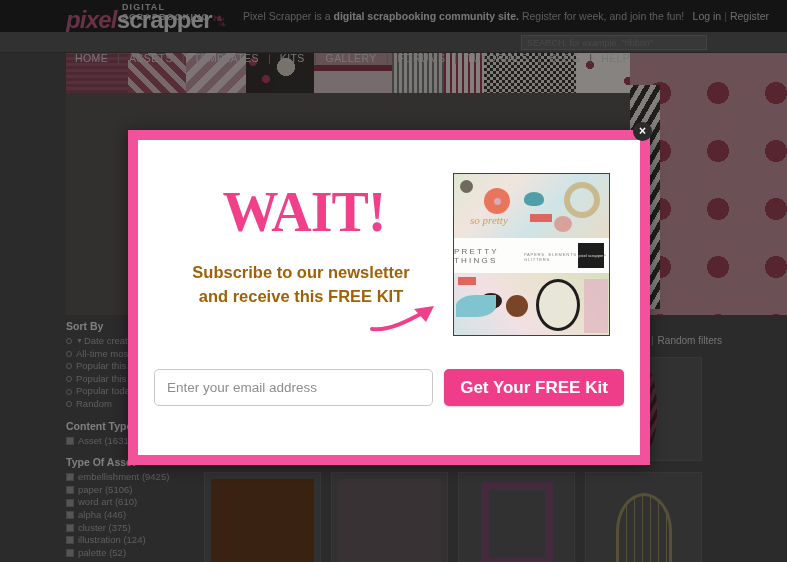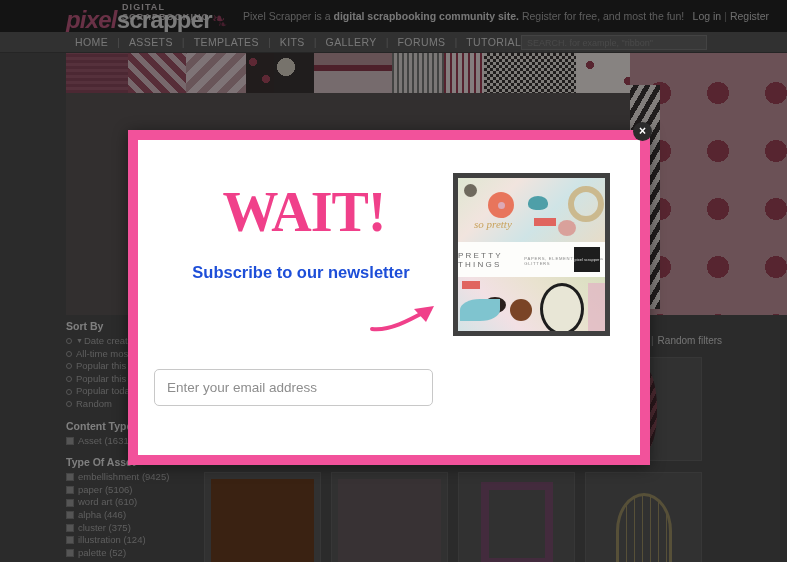--- a/index.html
+++ b/index.html
@@ -45,21 +45,21 @@
     font-size: 10.5px; color: #b9b9b9;
   }
   .account span { cursor: pointer; }
   .account .sep { color: #6d6d6d; margin: 0 3px; }
 
   
   .navbar {
     position: absolute; left: 0; top: 32px; width: 787px; height: 21px;
     background: #4a4a4a; border-bottom: 1px solid #343434;
   }
-  .nav-items { position: absolute; left: 66px; top: 0; height: 21px; display: flex; align-items: center; }
+  .nav-items { position: absolute; left: 66px; top: 16px; height: 21px; display: flex; align-items: center; }
   .nav-item {
     font-size: 10.5px; color: #c9c9c9; letter-spacing: 0.4px;
     padding: 0 9px; line-height: 21px; cursor: pointer;
   }
   .nav-sep { color: #777; font-size: 11px; line-height: 21px; }
   .search-box {
     position: absolute; left: 521px; top: 3px; width: 186px; height: 15px;
     background: #565656; border: 1px solid #6b6b6b;
     font-size: 9px; color: #9c9c9c; padding-left: 5px; line-height: 14px;
     font-family: "Liberation Sans", sans-serif;
@@ -149,27 +149,27 @@
     font-family: "Liberation Sans", sans-serif;
   }
 
   .wait {
     position: absolute; left: 16px; top: 40px; width: 300px; text-align: center;
     font-size: 56px; font-weight: bold; color: #f0408a; letter-spacing: -1px;
     font-family: "Liberation Serif", serif;
   }
   .sub-line {
     position: absolute; left: 8px; top: 120px; width: 310px; text-align: center;
-    font-size: 16.5px; font-weight: bold; color: #1d4ed8; line-height: 24px;
+    font-size: 16.5px; font-weight: bold; color: #a16207; line-height: 24px;
   }
   .arrow { position: absolute; left: 230px; top: 155px; width: 80px; height: 40px; }
 
   .kit {
     position: absolute; left: 315px; top: 33px; width: 157px; height: 163px;
-    border: 5px solid #404040; background: #fff; overflow: hidden;
+    border: 1px solid #404040; background: #fff; overflow: hidden;
   }
   .kit-top { position: absolute; left: 0; top: 0; width: 100%; height: 64px; overflow: hidden; }
   .kit-mid {
     position: absolute; left: 0; top: 64px; width: 100%; height: 35px;
     background: #fdfdfb; display: flex; align-items: center; justify-content: center;
     flex-direction: row; position: relative;
   }
   .kit-title { font-size: 8px; letter-spacing: 2.2px; color: #6c6c6c; }
   .kit-sub { font-size: 4.2px; letter-spacing: 0.7px; color: #8a8a8a; margin-top: 3px; }
   .kit-by { font-size: 3.8px; color: #9a9a9a; margin-top: 3px; }
@@ -356,21 +356,21 @@
       <span class="bar">|</span><span>Random filters</span>
     </div>
 
     <div class="topbar">
       <div class="logo">
         <div class="logo-sub">DIGITAL SCRAPBOOKING</div>
         <div class="logo-main"><span class="pix">pixel</span><span class="scr">scrapper</span></div>
         <div class="logo-bfly">❧</div>
         <div class="logo-bfly2">❧</div>
       </div>
-      <div class="tagline"><span>Pixel Scrapper is a </span><b>digital scrapbooking community site.</b><span> Register for free, and most the fun!</span></div>
+      <div class="tagline"><span>Pixel Scrapper is a </span><b>digital scrapbooking community site.</b><span> Register for week, and join the fun!</span></div>
       <div class="account"><span>Log in</span><span class="sep">|</span><span>Register</span></div>
     </div>
 
     <div class="navbar">
       <div class="nav-items">
         <span class="nav-item">HOME</span>
         <span class="nav-sep">|</span>
         <span class="nav-item">ASSETS</span>
         <span class="nav-sep">|</span>
         <span class="nav-item">TEMPLATES</span>
@@ -394,20 +394,21 @@
 
   <div class="dim"></div>
 
   <div class="modal">
     <div class="modal-inner">
 
       <div class="wait">WAIT!</div>
 
       <div class="sub-line">
         <span>Subscribe to our newsletter</span><br>
+        <span>and receive this FREE KIT</span>
       </div>
 
       <svg class="arrow" viewBox="0 0 80 40">
         <path d="M4 34 C 22 36, 40 26, 62 14" stroke="#f0408a" stroke-width="4" fill="none" stroke-linecap="round"></path>
         <path d="M46 14 L66 11 L58 27 Z" fill="#f0408a"></path>
       </svg>
 
       <div class="kit">
         <div class="kit-top">
           <div style="position:absolute;inset:0;background:
@@ -439,18 +440,19 @@
           <div style="position:absolute;left:26px;top:20px;width:22px;height:16px;border-radius:50%;background:#2a1f1c"></div>
           <div style="position:absolute;left:4px;top:4px;width:18px;height:8px;background:#e0655f"></div>
           <div style="position:absolute;left:2px;top:22px;width:40px;height:22px;background:#7fc4cf;
             border-radius:50% 0 50% 0"></div>
           <div style="position:absolute;left:130px;top:6px;width:24px;height:54px;background:#e2b5c4;opacity:.75"></div>
         </div>
       </div>
 
       <input class="email-input" type="text" placeholder="Enter your email address" style="">
 
+      <button class="kit-btn">Get Your FREE Kit</button>
     </div>
   </div>
 
   <div class="close-btn">×</div>
 
 </div>
 
 </body></html>

